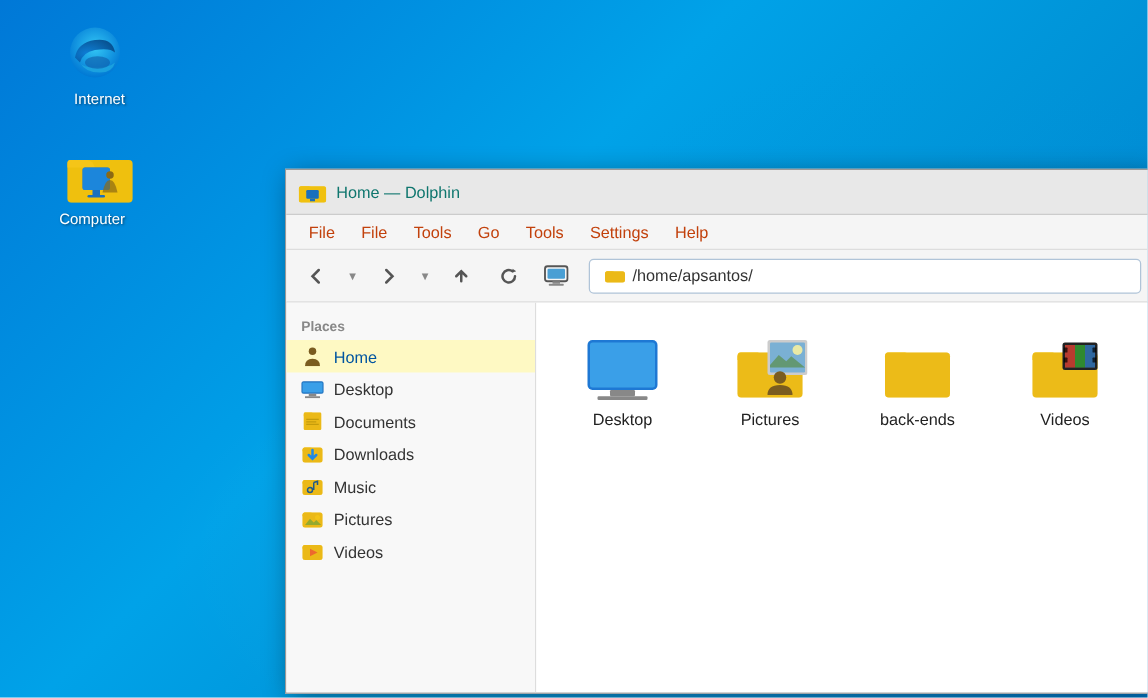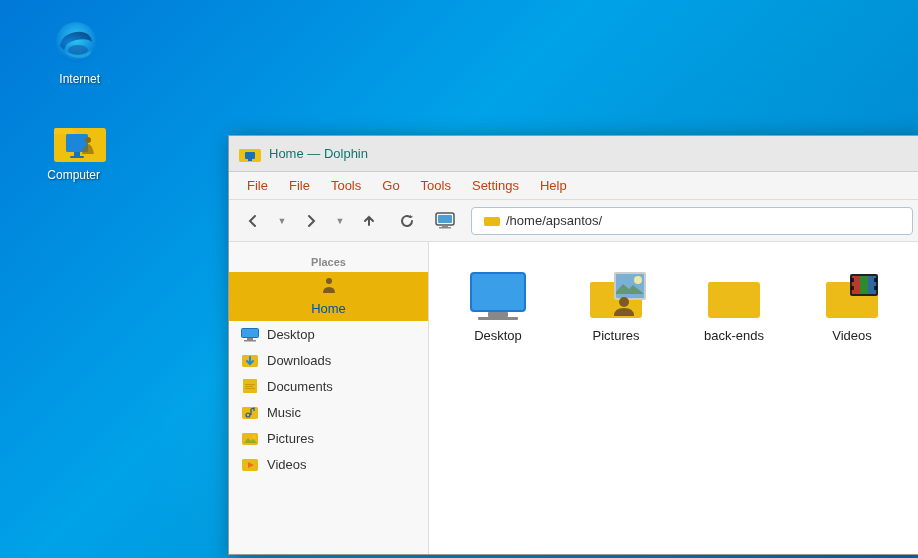--- a/index.html
+++ b/index.html
@@ -173,36 +173,34 @@
       padding: 8px 0;
       flex-shrink: 0;
       overflow-y: auto;
     }
     .sidebar-section-label {
       font-size: 11px;
       color: #888;
       padding: 6px 12px 4px;
       font-weight: 600;
       text-transform: none;
-      text-align: center;
     }
     .sidebar-item {
       display: flex;
       align-items: center;
       padding: 5px 12px;
       gap: 8px;
       cursor: pointer;
       font-size: 13px;
       color: #333;
       border-radius: 0;
     }
     .sidebar-item.active {
-      background: #eab308;
+      background: #fef9c3;
       color: #0055a0;
-      flex-direction: column;
     }
     .sidebar-item-icon {
       width: 18px;
       height: 16px;
       flex-shrink: 0;
     }
 
     
     .file-area {
       flex: 1;
@@ -379,40 +377,40 @@
           <rect x="0" y="2" width="18" height="10" rx="2" fill="#1e6fbd"></rect>
           <rect x="1" y="3" width="16" height="8" fill="#3a9fe8"></rect>
           <rect x="6" y="12" width="6" height="2" fill="#888"></rect>
           <rect x="3" y="14" width="12" height="1.5" fill="#888"></rect>
         </svg>
         <span>Desktop</span>
       </div>
 
       <div class="sidebar-item">
         <svg class="sidebar-item-icon" viewBox="0 0 18 16">
+          <rect x="2" y="1" width="14" height="14" rx="1" fill="#f5c518"></rect>
+          <path d="M2 3 Q2 1 3 1 L8 1 Q9 1 9.5 2 L10.5 4 L2 4 Z" fill="#f5c518"></path>
+          <rect x="2" y="1" width="14" height="14" rx="1" fill="#d4a017" opacity="0.3"></rect>
+
+          <rect x="4" y="6" width="10" height="1" fill="#a08000" opacity="0.5"></rect>
+          <rect x="4" y="8" width="8" height="1" fill="#a08000" opacity="0.5"></rect>
+          <rect x="4" y="10" width="10" height="1" fill="#a08000" opacity="0.5"></rect>
+        </svg>
+        <span>Documents</span>
+      </div>
+
+      <div class="sidebar-item">
+        <svg class="sidebar-item-icon" viewBox="0 0 18 16">
           <rect x="1" y="3" width="16" height="12" rx="2" fill="#f5c518"></rect>
           <path d="M1 5 Q1 3 2.5 3 L7 3 Q8.5 3 9 4 L10 6 L1 6 Z" fill="#f5c518"></path>
           <rect x="1" y="3" width="16" height="12" rx="2" fill="#d4a017" opacity="0.3"></rect>
 
           <path d="M9 5 L9 11 M6 9 L9 12 L12 9" stroke="#1e88e5" stroke-width="2" fill="none" stroke-linecap="round"></path>
         </svg>
         <span>Downloads</span>
-      </div>
-
-      <div class="sidebar-item">
-        <svg class="sidebar-item-icon" viewBox="0 0 18 16">
-          <rect x="2" y="1" width="14" height="14" rx="1" fill="#f5c518"></rect>
-          <path d="M2 3 Q2 1 3 1 L8 1 Q9 1 9.5 2 L10.5 4 L2 4 Z" fill="#f5c518"></path>
-          <rect x="2" y="1" width="14" height="14" rx="1" fill="#d4a017" opacity="0.3"></rect>
-
-          <rect x="4" y="6" width="10" height="1" fill="#a08000" opacity="0.5"></rect>
-          <rect x="4" y="8" width="8" height="1" fill="#a08000" opacity="0.5"></rect>
-          <rect x="4" y="10" width="10" height="1" fill="#a08000" opacity="0.5"></rect>
-        </svg>
-        <span>Documents</span>
       </div>
 
       <div class="sidebar-item">
         <svg class="sidebar-item-icon" viewBox="0 0 18 16">
           <rect x="1" y="3" width="16" height="12" rx="2" fill="#f5c518"></rect>
           <path d="M1 5 Q1 3 2.5 3 L7 3 Q8.5 3 9 4 L10 6 L1 6 Z" fill="#f5c518"></path>
           <rect x="1" y="3" width="16" height="12" rx="2" fill="#d4a017" opacity="0.3"></rect>
 
           <path d="M10 5 L10 11 M7 9 A2 2 0 1 0 9 11 A2 2 0 0 0 7 9 M10 5 L13 4 L13 7" stroke="#1e5a8a" stroke-width="1.2" fill="none"></path>
         </svg>

